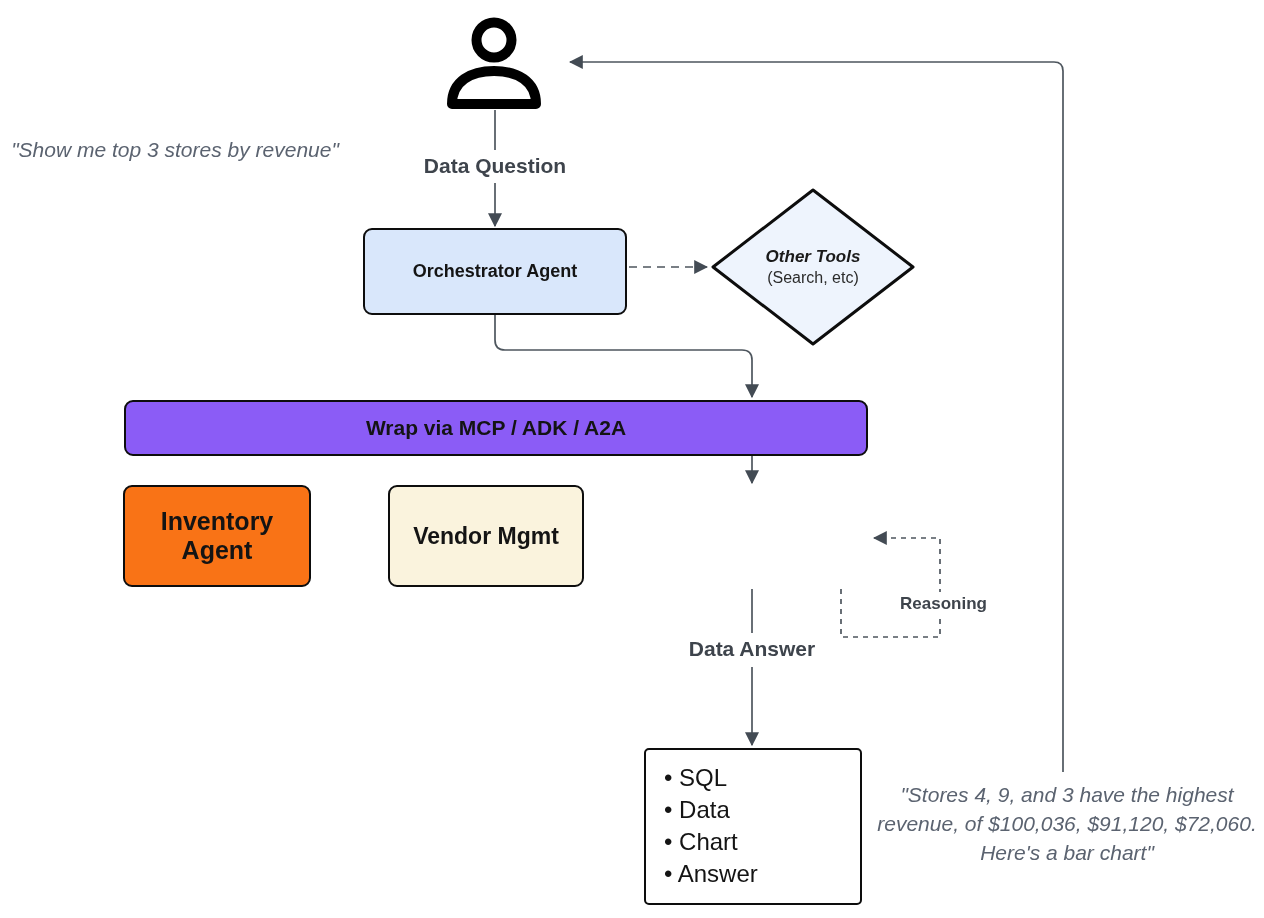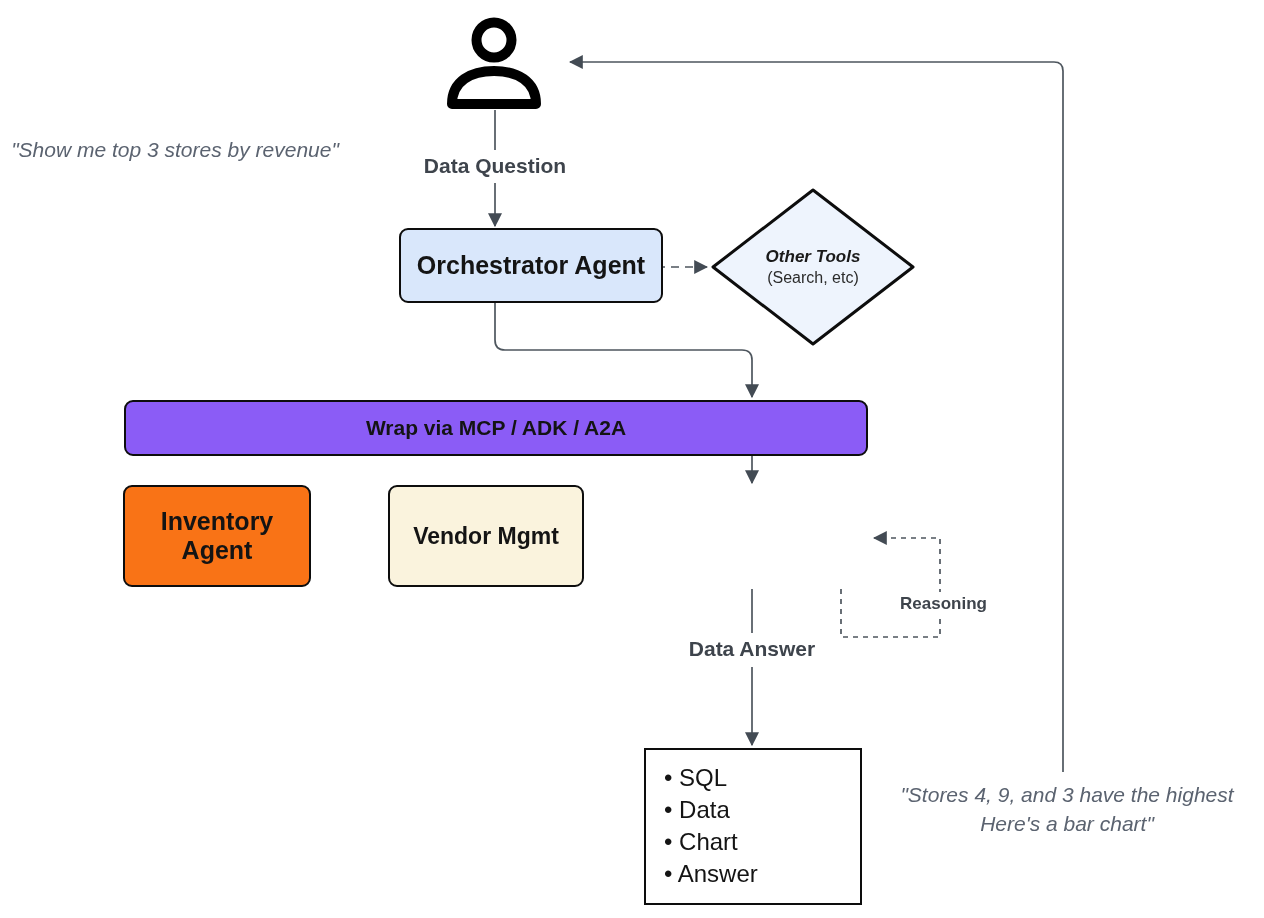--- a/index.html
+++ b/index.html
@@ -20,29 +20,29 @@
     border: 2.5px solid #0d0d0d;
     display: flex;
     align-items: center;
     justify-content: center;
     font-weight: bold;
     color: #141414;
     text-align: center;
     z-index: 3;
   }
   .rounded { border-radius: 9px; }
-  #orchestrator { left: 363px; top: 228px; width: 264px; height: 75px; background: #d9e7fb; font-size: 25px; margin-left: 36px; }
+  #orchestrator { left: 363px; top: 228px; width: 264px; height: 87px; background: #d9e7fb; font-size: 18px; }
   #wrap-bar     { left: 124px; top: 400px; width: 744px; height: 56px;  background: #8b5cf6; font-size: 21px; }
   #inventory    { left: 123px; top: 485px; width: 188px; height: 102px; background: #f97316; font-size: 25px; }
   #vendor       { left: 388px; top: 485px; width: 196px; height: 102px; background: #faf3dd; font-size: 23px; }
   #sales        { left: 645px; top: 486px; width: 223px; height: 101px; background: #e2f5e0; font-size: 23px; }
 
   #output-box {
     position: absolute; left: 644px; top: 748px; width: 218px; height: 157px;
-    background: #ffffff; border: 2.5px solid #0d0d0d; border-radius: 0;
+    background: #ffffff; border: 2.5px solid #0d0d0d; border-radius: 5px;
     z-index: 3; padding: 12px 0 0 18px;
   }
   .out-item { font-size: 24px; color: #141414; line-height: 32px; white-space: nowrap; }
   .out-item::before { content: "• "; }
 
   
   #diamond-wrap { position: absolute; left: 702px; top: 182px; width: 222px; height: 170px; z-index: 3; }
   #diamond-text {
     position: absolute; left: 713px; top: 246px; width: 200px; z-index: 4;
     text-align: center; color: #1a1a1a;
@@ -122,16 +122,17 @@
 
   <div id="output-box">
     <div class="out-item">SQL</div>
     <div class="out-item">Data</div>
     <div class="out-item">Chart</div>
     <div class="out-item">Answer</div>
   </div>
 
   <div id="quote-answer" class="quote">
     <div>"Stores 4, 9, and 3 have the highest</div>
+    <div>revenue, of $100,036, $91,120, $72,060.</div>
     <div>Here's a bar chart"</div>
   </div>
 
 </div>
 
 </body></html>

